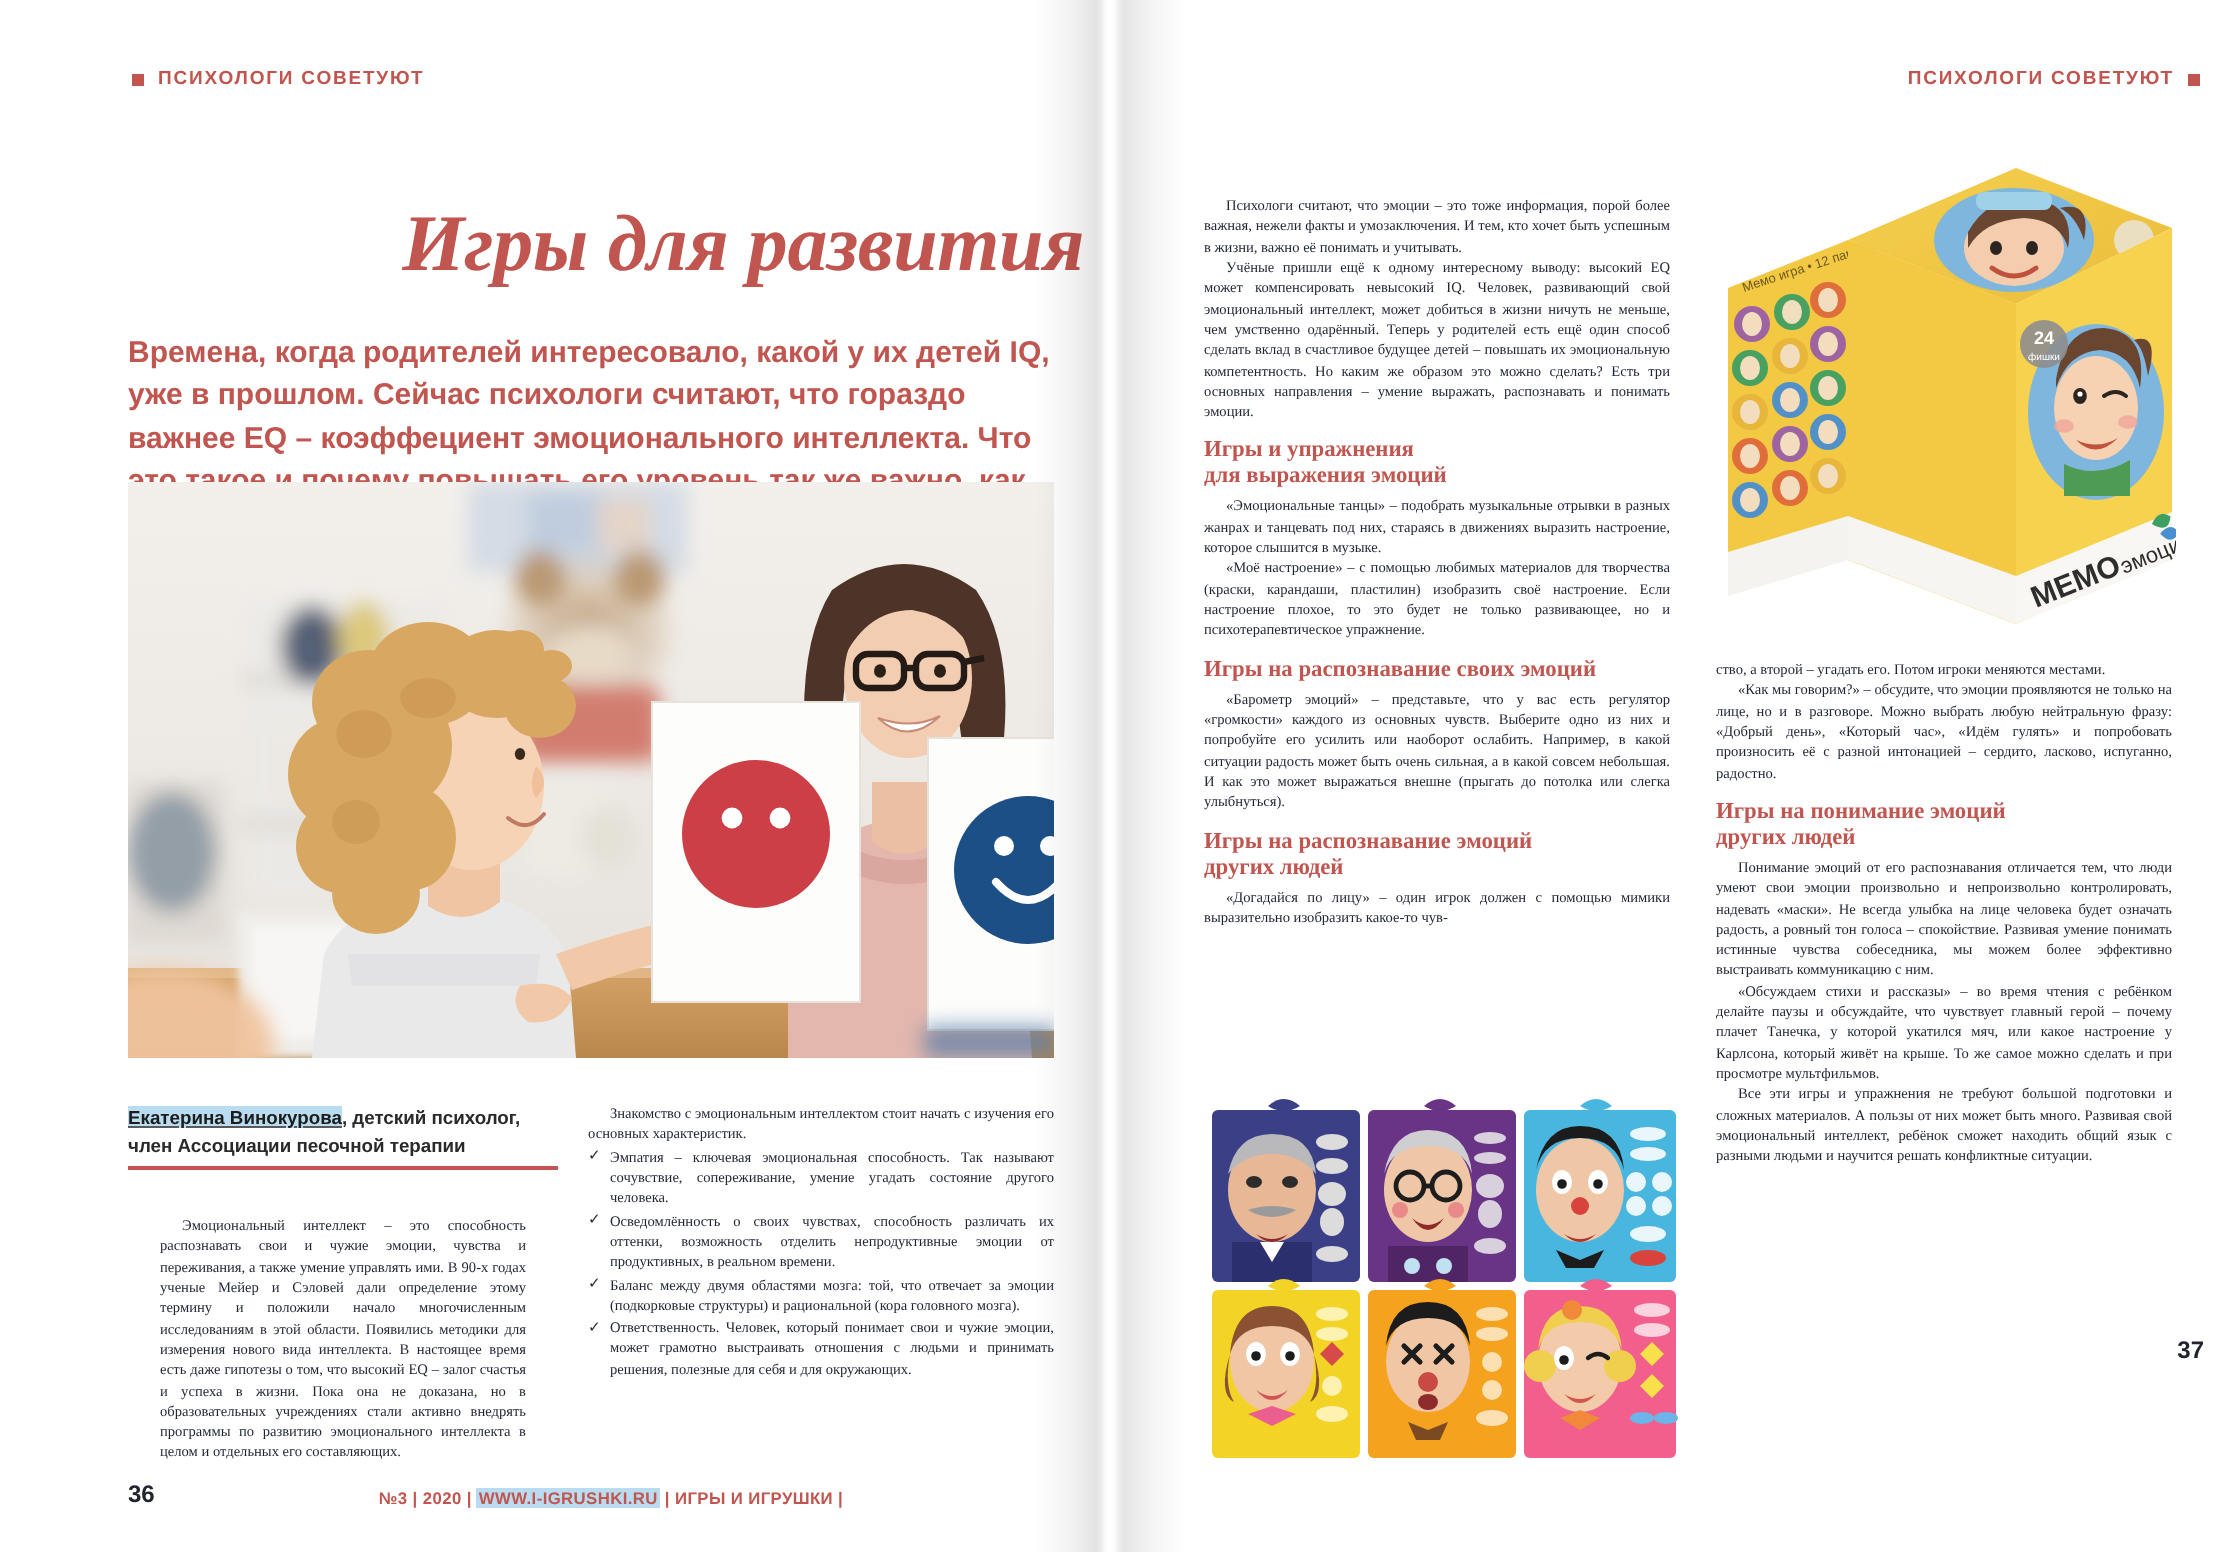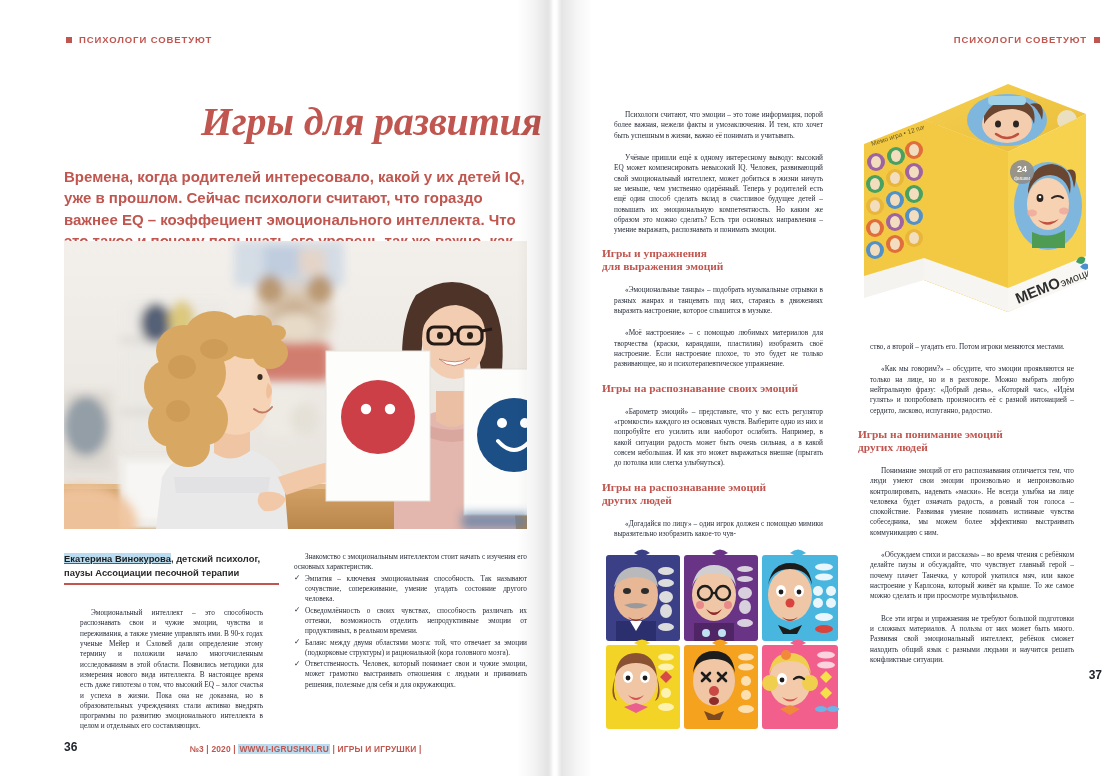--- a/index.html
+++ b/index.html
@@ -184,21 +184,21 @@
   
   .rcol {
     position: absolute;
     font-size: 7.3px;
     line-height: 1.415;
     color: #1f2533;
     text-align: justify;
     font-family: "Liberation Serif", serif;
     hyphens: auto;
   }
-  .rcol p { margin: 12px; text-indent: 11px; }
+  .rcol p { margin: 0; text-indent: 11px; }
   .rcol-1 { left: 602px; top: 98px;  width: 233px; }
   .rcol-2 { left: 858px; top: 330px; width: 228px; }
 
   .subhead {
     font-family: "Liberation Serif", serif;
     font-weight: bold;
     font-size: 11.4px;
     line-height: 1.14;
     color: #c0564f;
     margin: 8px 0 3px 0;
@@ -412,21 +412,21 @@
 
         <g filter="url(#soft)" opacity="0.95">
           <ellipse cx="18" cy="282" rx="55" ry="38" fill="#f0c49e"></ellipse>
           <rect x="398" y="272" width="66" height="16" fill="#5f7fa8" opacity="0.8"></rect>
         </g>
       </svg>
     </div>
 
     <div class="byline">
       <span class="hl">Екатерина Винокурова</span><span>, детский психолог,</span><br>
-      <span>паузы Ассоциации песочной терапии</span>
+      <span>член Ассоциации песочной терапии</span>
     </div>
     <div class="byline-rule"></div>
 
     <div class="lcol lcol-1">
       <p>Эмоциональный интеллект – это способность распознавать свои и чужие эмоции, чувства и переживания, а также умение управлять ими. В 90-х годах ученые Мейер и Сэловей дали определение этому термину и положили начало многочисленным исследованиям в этой области. Появились методики для измерения нового вида интеллекта. В настоящее время есть даже гипотезы о том, что высокий EQ – залог счастья и успеха в жизни. Пока она не доказана, но в образовательных учреждениях стали активно внедрять программы по развитию эмоционального интеллекта в целом и отдельных его составляющих.</p>
     </div>
 
     <div class="lcol lcol-2">
       <ul class="checklist">
         <li class="intro" style="padding-left:0">Знакомство с эмоциональным интеллектом стоит начать с изучения его основных характеристик.</li>

